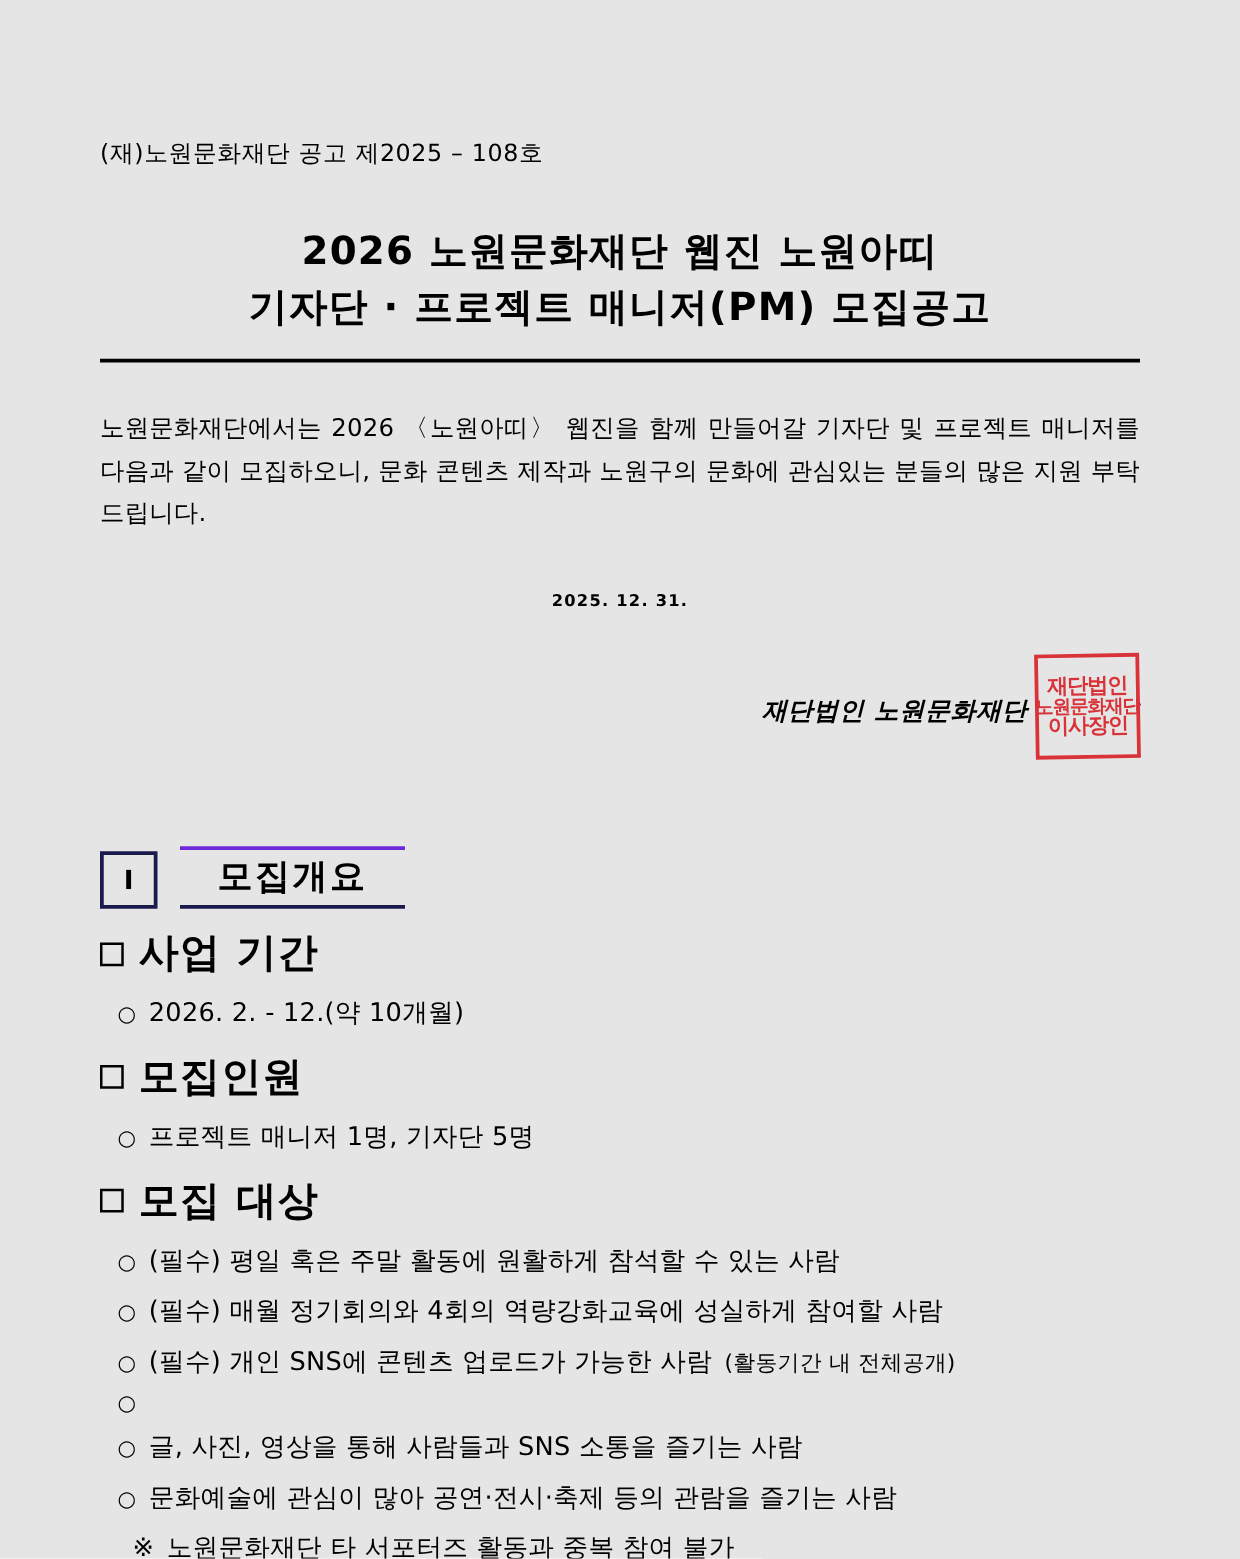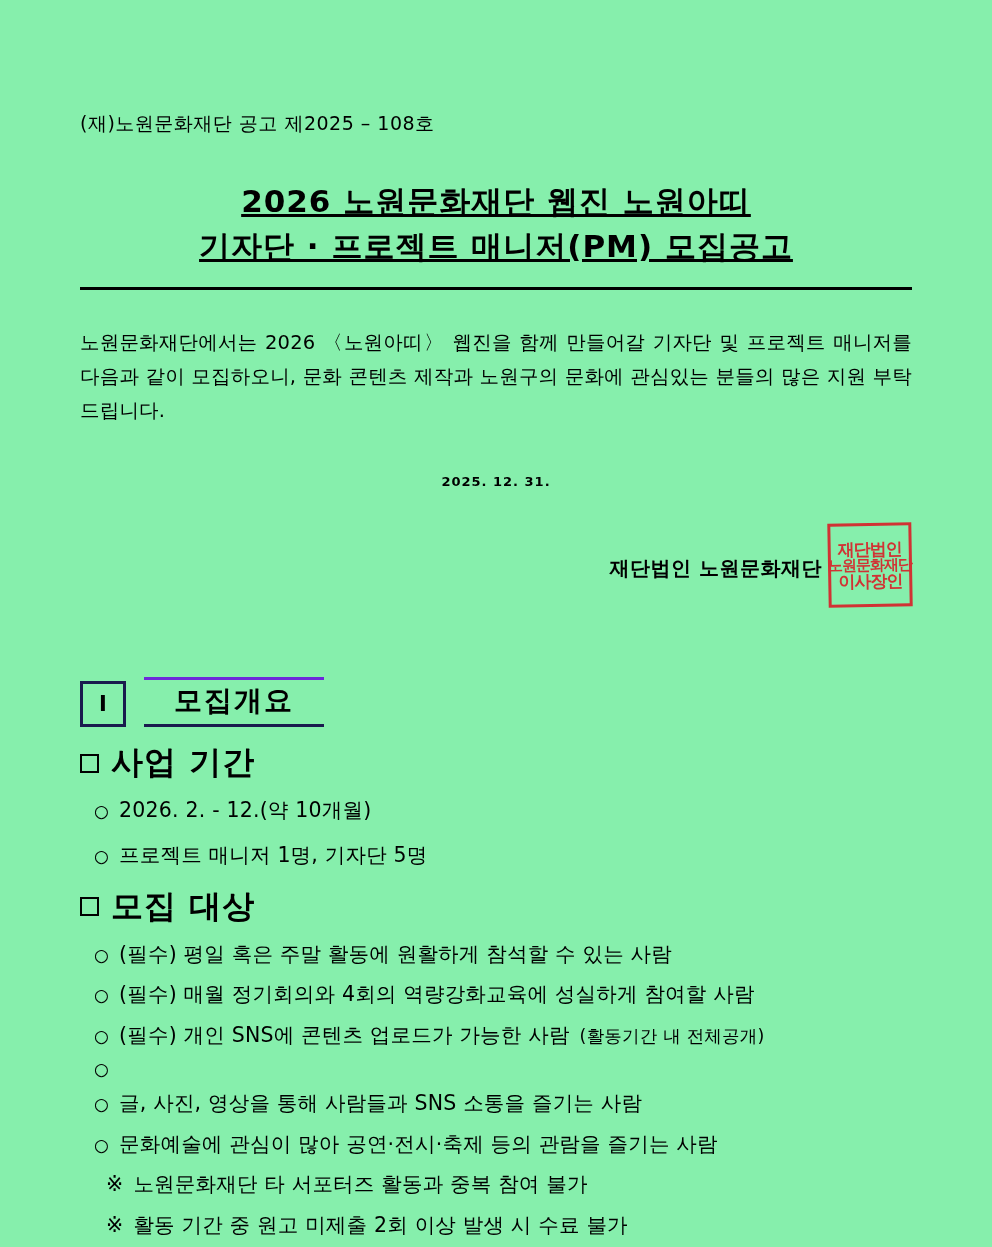--- a/index.html
+++ b/index.html
@@ -8,21 +8,21 @@
     background: #ffffff;
   }
   body {
     font-family: "DejaVu Sans", "Liberation Sans", sans-serif;
     color: #000000;
   }
   #page {
     position: relative;
     width: 992px;
     height: 1247px;
-    background: #86efac;
+    background: #e5e5e5;
     overflow: hidden;
     box-sizing: border-box;
     padding: 0 80px;
   }
 
   
   .doc-number {
     font-size: 19px;
     letter-spacing: 0.5px;
     padding-top: 112px;
@@ -34,21 +34,20 @@
   .title-block {
     text-align: center;
     margin-top: 44px;
   }
   .title-line {
     font-size: 31px;
     font-weight: bold;
     letter-spacing: 1px;
     line-height: 1.45;
     white-space: nowrap;
-    text-decoration: underline;
   }
   .title-rule {
     border-bottom: 3px solid #000;
     margin-top: 18px;
   }
 
   
   .intro {
     margin-top: 36px;
     font-size: 19.5px;
@@ -73,20 +72,21 @@
     height: 90px;
   }
   .signer {
     position: absolute;
     right: 90px;
     top: 32px;
     font-size: 20px;
     font-weight: bold;
     letter-spacing: 0.5px;
     white-space: nowrap;
+    font-style: italic;
   }
   .stamp {
     position: absolute;
     right: 0px;
     top: 0px;
     width: 84px;
     height: 84px;
     border: 3px solid #d8232a;
     color: #d8232a;
     box-sizing: border-box;
@@ -222,20 +222,24 @@
       <span class="sq"></span>
       <span>사업 기간</span>
     </div>
     <div class="bullet-row">
       <span class="circ">○</span>
       <span>2026. 2. - 12.(약 10개월)</span>
     </div>
   </div>
 
   <div class="block">
+    <div class="block-head">
+      <span class="sq"></span>
+      <span>모집인원</span>
+    </div>
     <div class="bullet-row">
       <span class="circ">○</span>
       <span>프로젝트 매니저 1명, 기자단 5명</span>
     </div>
   </div>
 
   <div class="block">
     <div class="block-head">
       <span class="sq"></span>
       <span>모집 대상</span>

